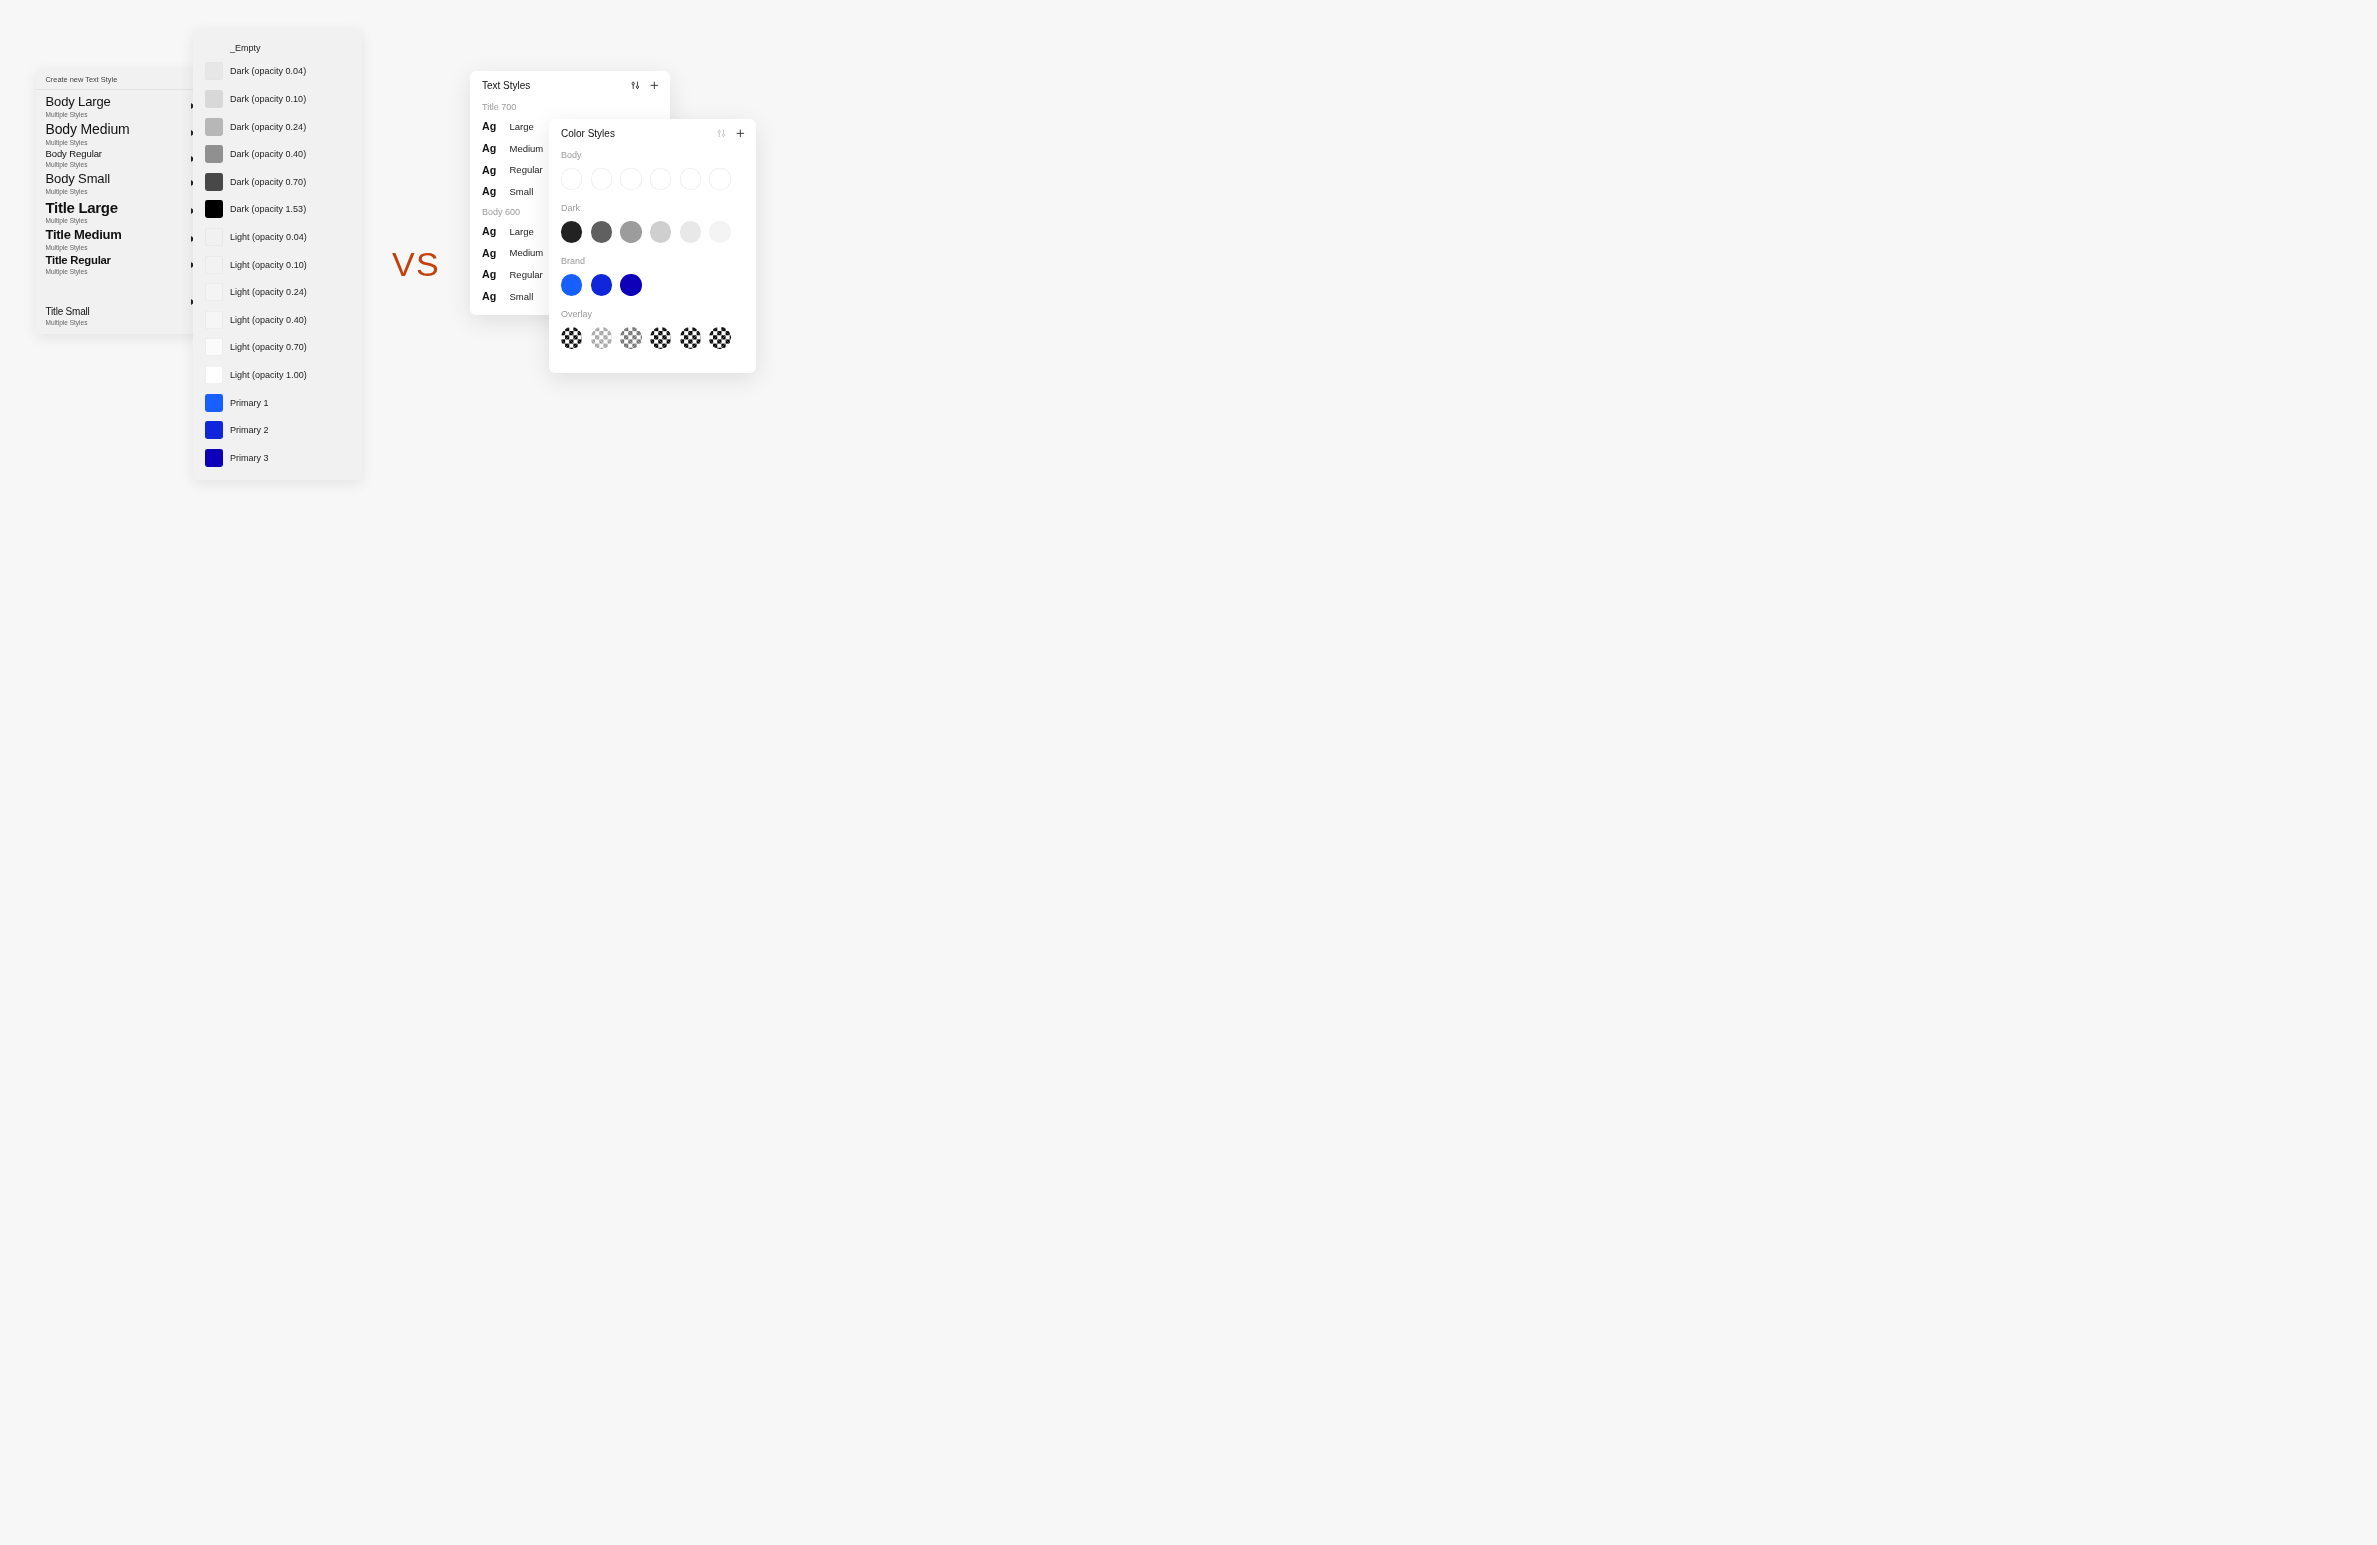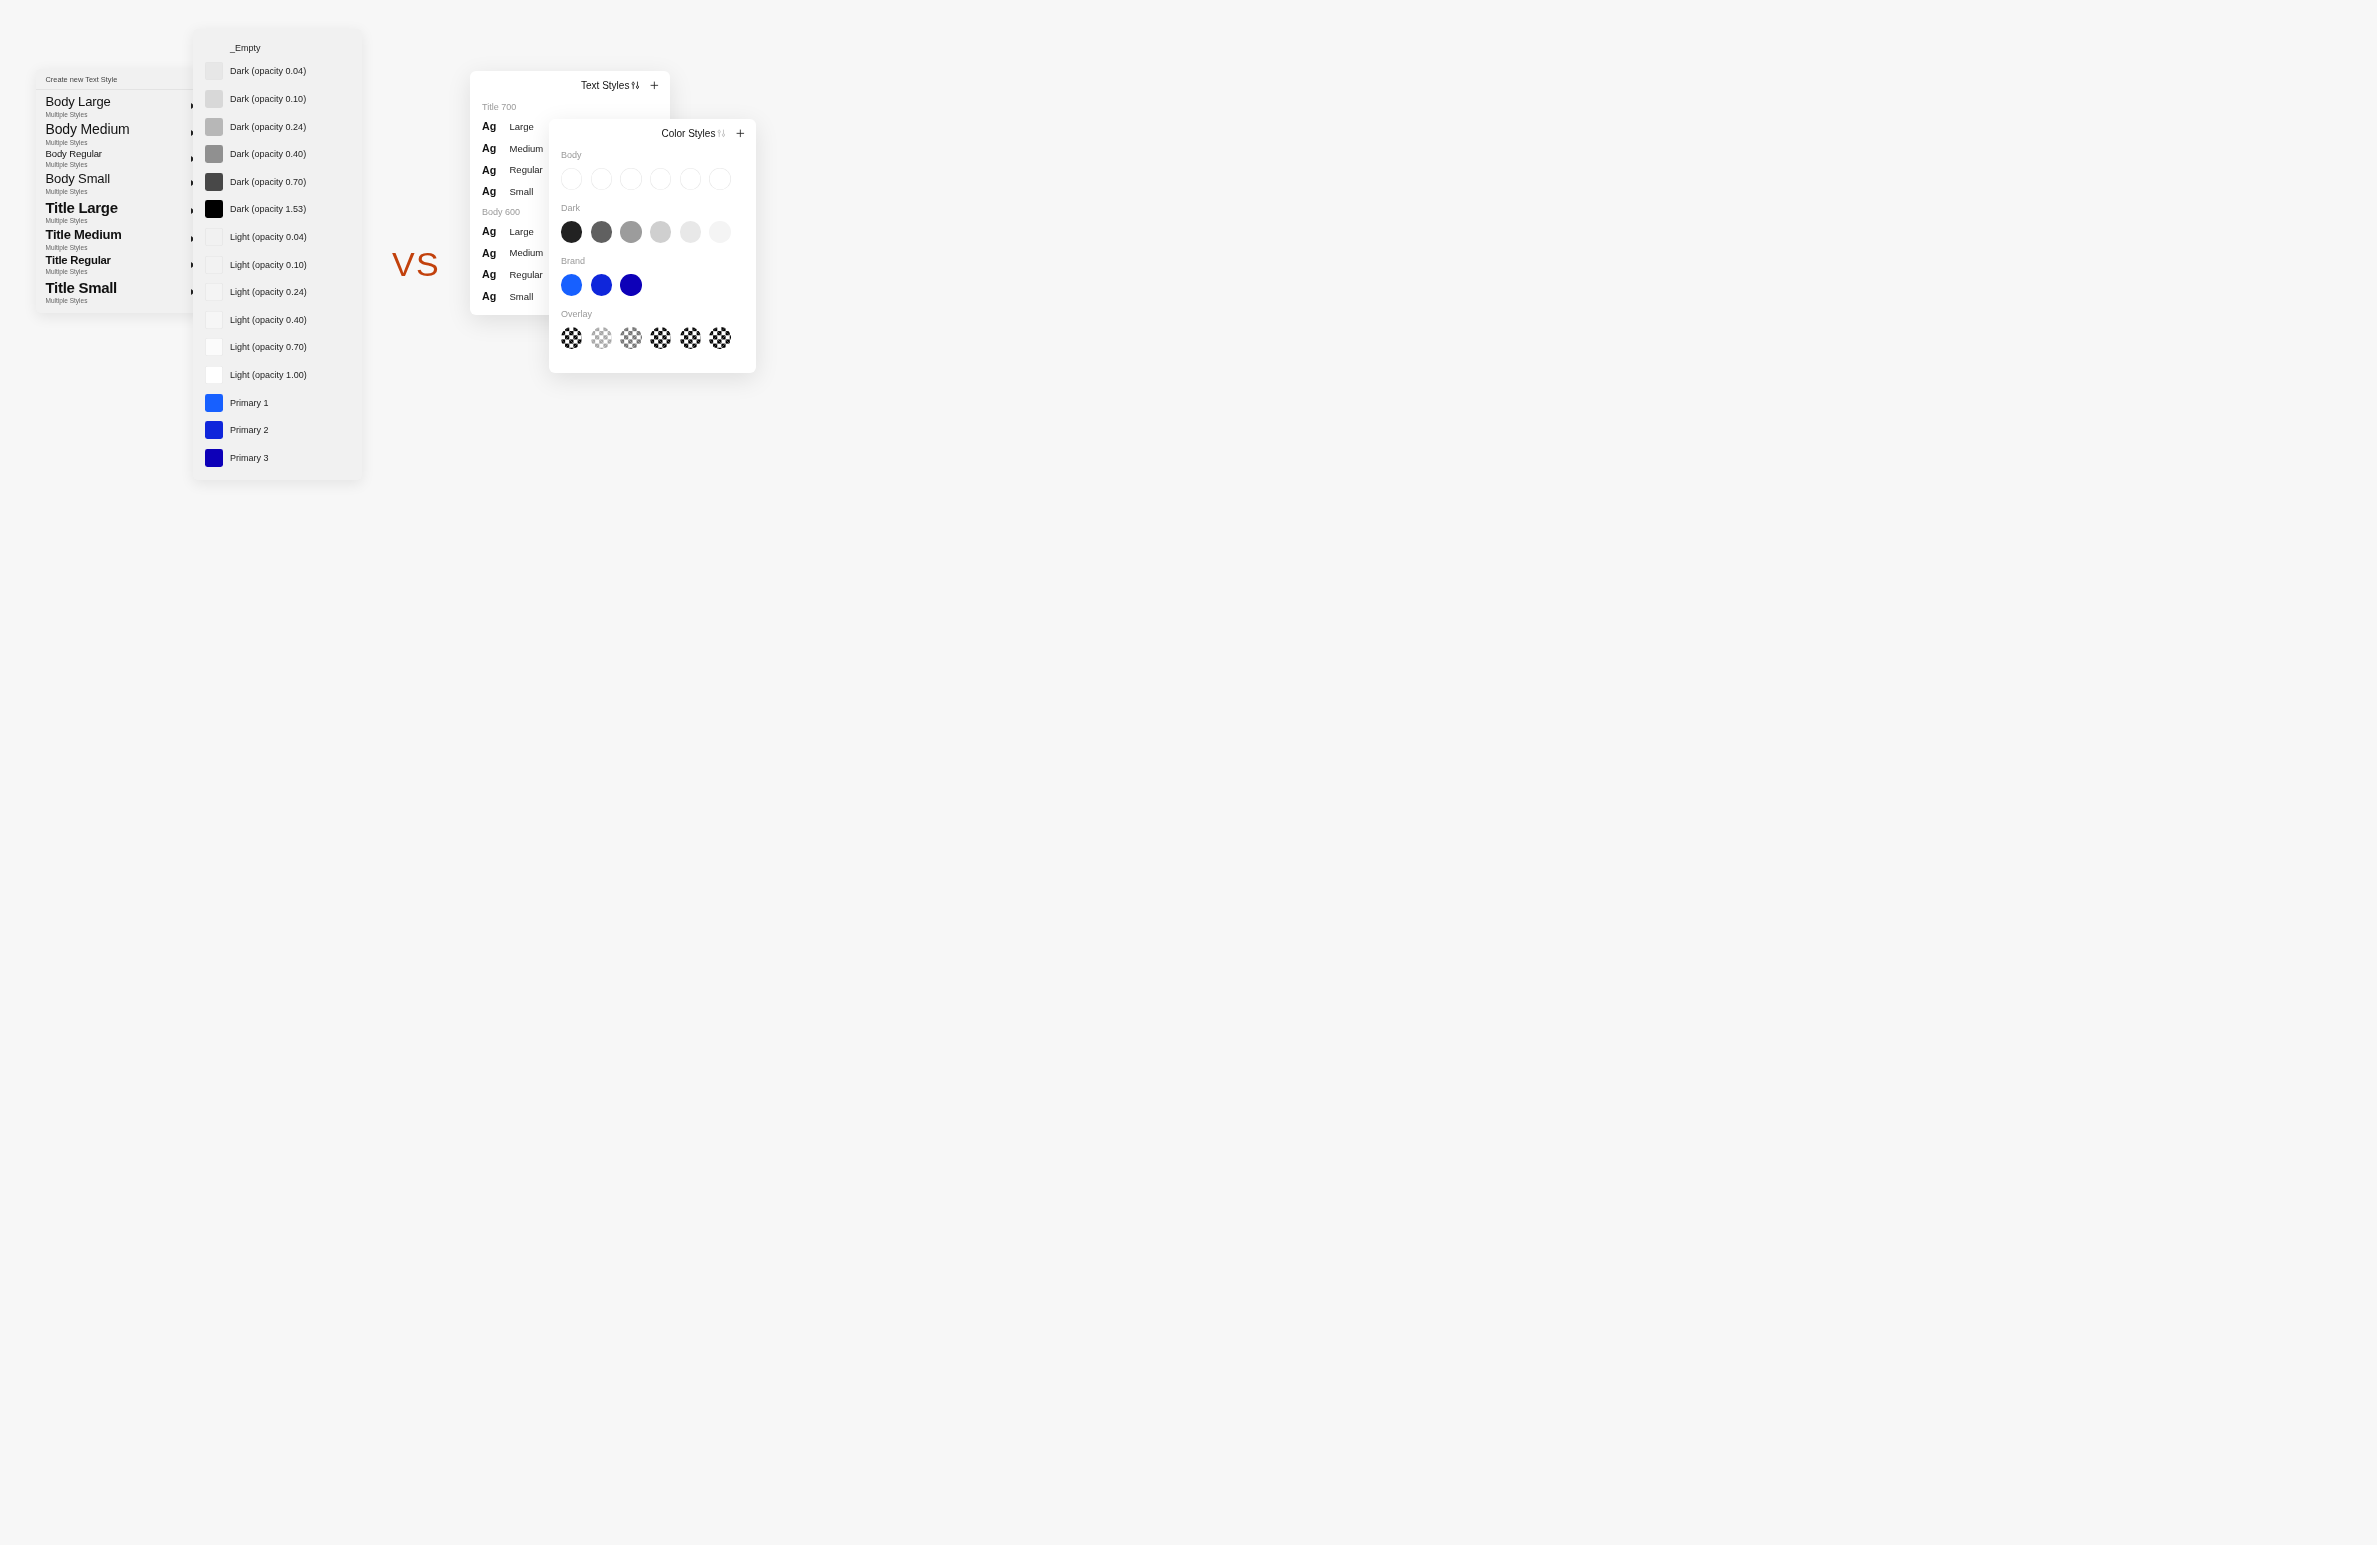--- a/index.html
+++ b/index.html
@@ -48,21 +48,21 @@
       border-left: 4.2px solid #222;
     }
     
     .fs-body-large   { font-size: 13px; font-weight: 400; }
     .fs-body-medium  { font-size: 14px; font-weight: 400; }
     .fs-body-regular { font-size: 9.5px; font-weight: 400; }
     .fs-body-small   { font-size: 13px; font-weight: 400; }
     .fs-title-large  { font-size: 15px; font-weight: 800; letter-spacing: -0.02em; }
     .fs-title-medium { font-size: 13px; font-weight: 800; letter-spacing: -0.02em; }
     .fs-title-regular{ font-size: 11.3px; font-weight: 800; letter-spacing: -0.02em; }
-    .fs-title-small  { font-size: 15px; font-weight: 700; letter-spacing: -0.02em; }
+    .fs-title-small  { font-size: 10px; font-weight: 400; letter-spacing: -0.02em; margin-top: 27px; }
 
     .sketch-color-panel {
       position: absolute;
       left: 193px;
       top: 28.5px;
       width: 169px;
       background: #f1f1f1;
       border-radius: 4.8px;
       box-shadow: 0 3.6px 14.3px rgba(0,0,0,0.08);
       padding: 9.5px 0 8.3px;
@@ -101,21 +101,21 @@
       border-radius: 6px;
       box-shadow: 0 6px 24px rgba(0,0,0,0.10);
       overflow: hidden;
     }
     .figma-text-panel  { left: 470px;  top: 71px; width: 200px; padding-bottom: 8.3px; }
     .figma-color-panel { left: 549px;  top: 119px; width: 207px; padding-bottom: 16px; }
 
     .figma-header {
       display: flex;
       align-items: center;
-      justify-content: flex-end;
+      justify-content: space-between;
       padding: 8.3px 9.5px 6px 12px;
     }
     .figma-title { font-size: 10px; color: #111; font-weight: 400; }
     .figma-actions { display: flex; gap: 7.1px; align-items: center; }
     .icon-btn {
       width: 12px; height: 12px;
       display: inline-flex; align-items: center; justify-content: center;
       color: #222;
       cursor: pointer;
     }

